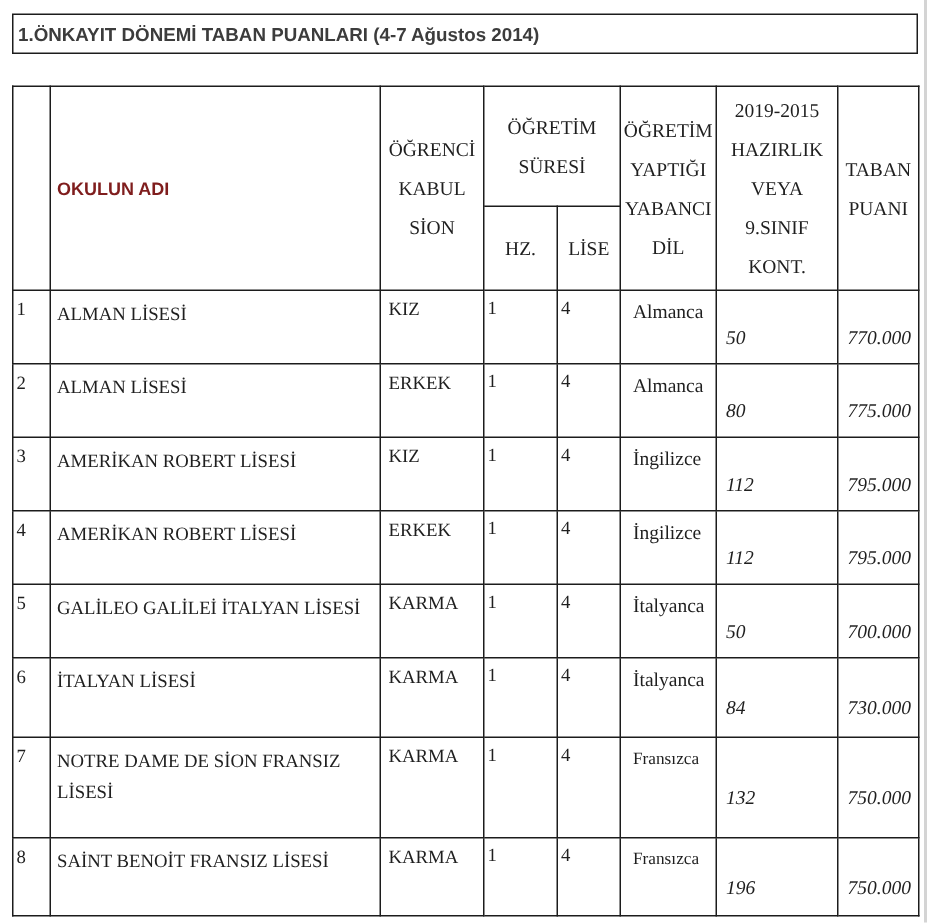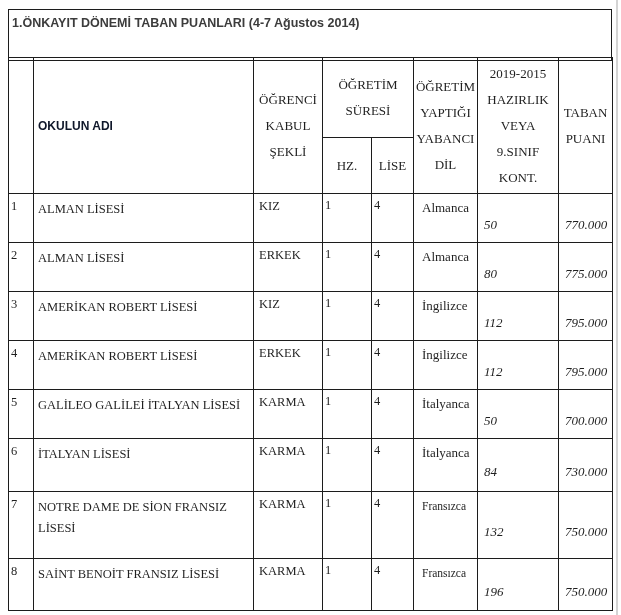--- a/index.html
+++ b/index.html
@@ -10,21 +10,21 @@
     position:relative;
     overflow:hidden;
   }
   .frame-line {
     position:absolute; left:616px; top:0;
     width:2px; height:615px;
     background:#d4d4d4;
   }
   .title-box {
     position:absolute; left:8px; top:9px;
-    width:604px; height:52px;
+    width:604px; height:27px;
     box-sizing:border-box;
     border:1px solid #1c1c1c;
     font-family:"Liberation Sans", sans-serif;
     font-weight:bold;
     font-size:12.5px;
     color:#3c3c3c;
     padding:6px 4px 0 3px;
   }
   table.main {
     position:absolute; left:8px; top:57px;
@@ -45,21 +45,21 @@
     line-height:26px;
     text-align:center;
     vertical-align:middle;
     color:#1f1f1f;
   }
   th.h-school {
     text-align:left;
     font-family:"Liberation Sans", sans-serif;
     font-weight:bold;
     font-size:12px;
-    color:#0f172a;
+    color:#7f1d1d;
     padding-left:4px;
   }
   tbody tr { height:49px; }
   tbody tr:nth-child(6) { height:53px; }
   tbody tr:nth-child(7) { height:67px; }
   tbody tr:nth-child(8) { height:52px; }
   tbody td {
     font-size:12.5px;
     vertical-align:top;
     color:#1f1f1f;
@@ -94,21 +94,21 @@
     <col style="width:81px">
       <col style="width:54px">
   </colgroup>
   <thead>
     <tr class="h1">
       <th rowspan="2"></th>
       <th rowspan="2" class="h-school">OKULUN ADI</th>
       <th rowspan="2">
         <div>ÖĞRENCİ</div>
         <div>KABUL</div>
-        <div>ŞEKLİ</div>
+        <div>SİON</div>
       </th>
       <th colspan="2">
         <div>ÖĞRETİM</div>
         <div>SÜRESİ</div>
       </th>
       <th rowspan="2">
         <div>ÖĞRETİM</div>
         <div>YAPTIĞI</div>
         <div>YABANCI</div>
         <div>DİL</div>

